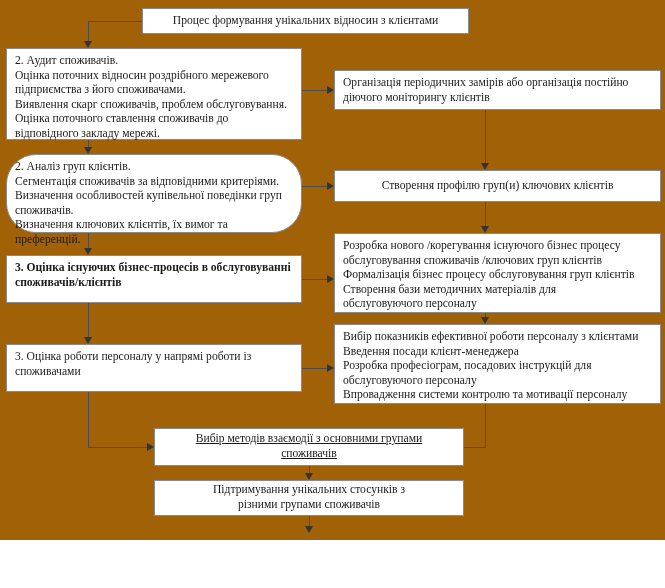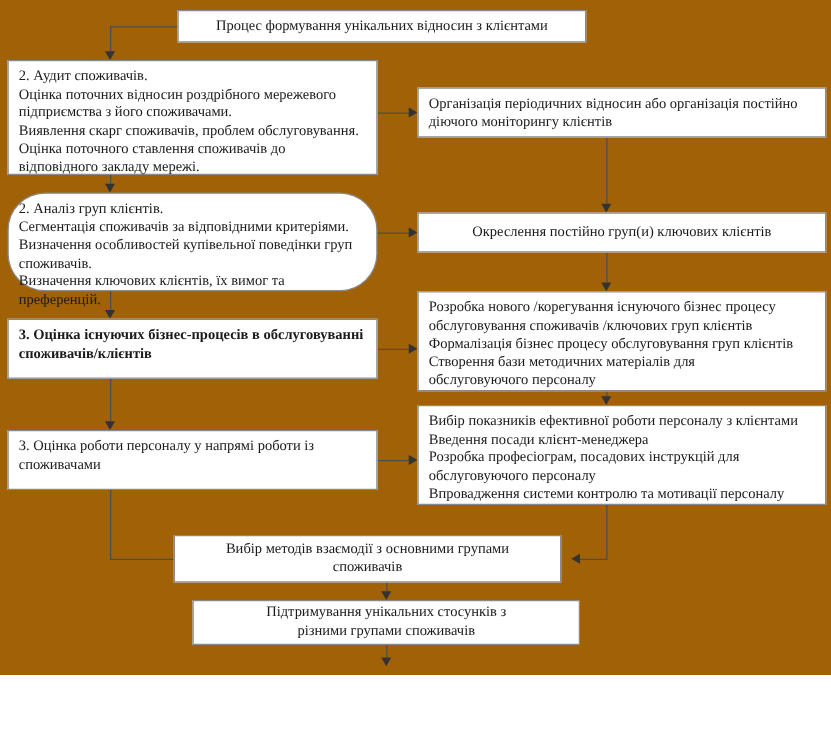--- a/index.html
+++ b/index.html
@@ -125,26 +125,26 @@
   <div class="arrow down" style="left:84px; top:248px;"></div>
 
   <div class="ln v" style="left:88px; top:303px; height:34px;"></div>
   <div class="arrow down" style="left:84px; top:337px;"></div>
 
   <div class="ln v" style="left:88px; top:392px; height:55px;"></div>
   <div class="ln h" style="left:88px; top:447px; width:59px;"></div>
   <div class="arrow right" style="left:147px; top:443px;"></div>
 
   <div class="node left-align" style="left:334px; top:70px; width:327px; height:40px;">
-    <span class="txt">Організація періодичних відносин або організація постійно
+    <span class="txt">Організація періодичних замірів або організація постійно
 діючого моніторингу клієнтів</span>
   </div>
 
   <div class="node center-align" style="left:334px; top:170px; width:327px; height:32px;">
-    <span class="txt">Окреслення постійно груп(и) ключових клієнтів</span>
+    <span class="txt">Створення профілю груп(и) ключових клієнтів</span>
   </div>
 
   <div class="node left-align" style="left:334px; top:233px; width:327px; height:80px;">
     <span class="txt">Розробка нового /корегування існуючого  бізнес процесу
 обслуговування споживачів /ключових груп клієнтів
 Формалізація бізнес процесу обслуговування груп клієнтів
 Створення бази методичних матеріалів для
 обслуговуючого персоналу</span>
   </div>
 
@@ -174,21 +174,21 @@
 
   <div class="ln h" style="left:302px; top:186px; width:25px;"></div>
   <div class="arrow right" style="left:327px; top:182px;"></div>
 
   <div class="ln h" style="left:302px; top:279px; width:25px;"></div>
   <div class="arrow right" style="left:327px; top:275px;"></div>
 
   <div class="ln h" style="left:302px; top:368px; width:25px;"></div>
   <div class="arrow right" style="left:327px; top:364px;"></div>
 
-  <div class="node center-align" style="left:139px; top:428px; width:310px; height:38px;">
+  <div class="node center-align" style="left:154px; top:428px; width:310px; height:38px;text-decoration:underline;">
     <span class="txt">Вибір методів взаємодії з основними групами
 споживачів</span>
   </div>
 
   <div class="node center-align" style="left:154px; top:480px; width:310px; height:36px;">
     <span class="txt">Підтримування унікальних стосунків з
 різними групами споживачів</span>
   </div>
 
 

